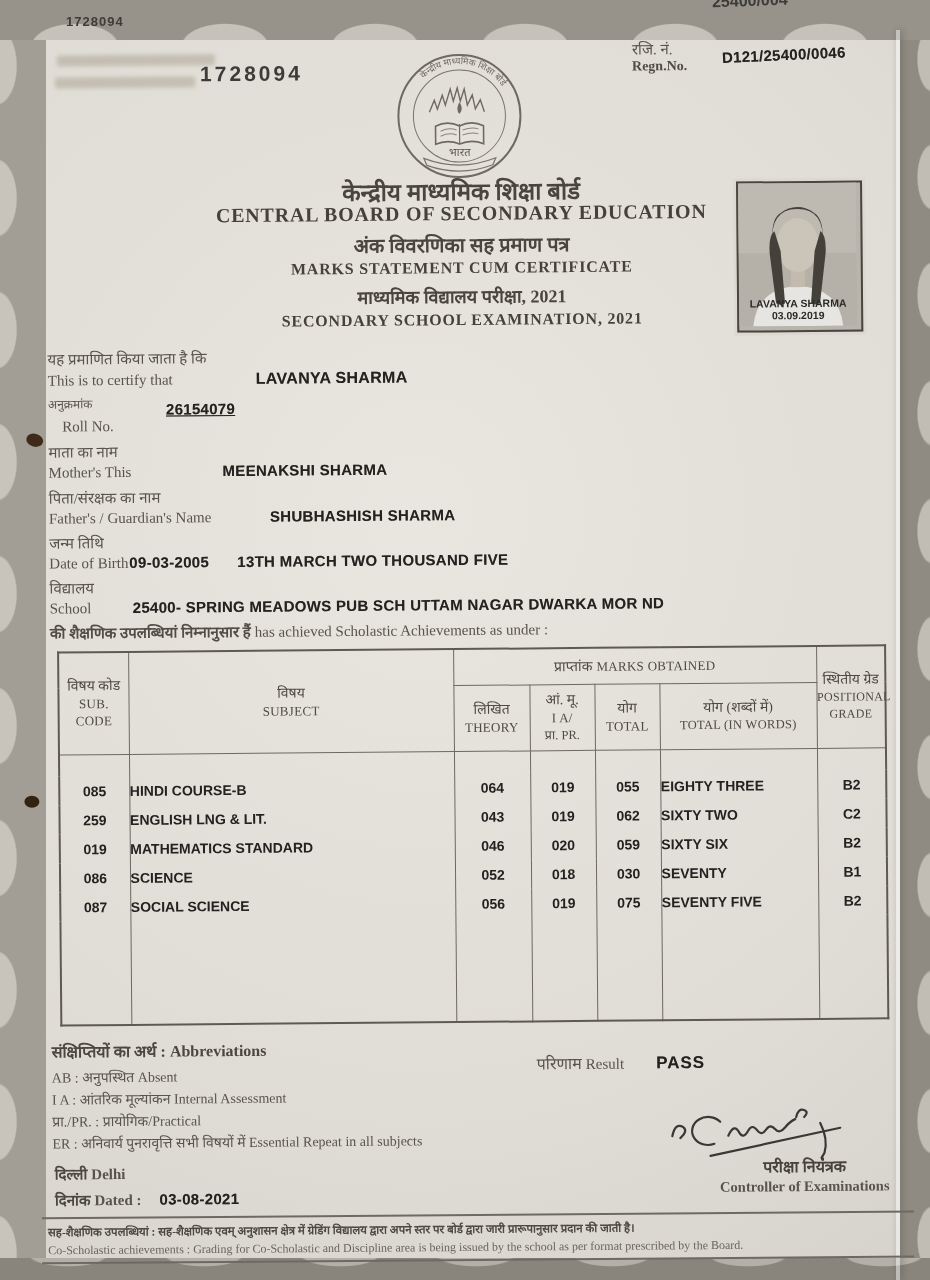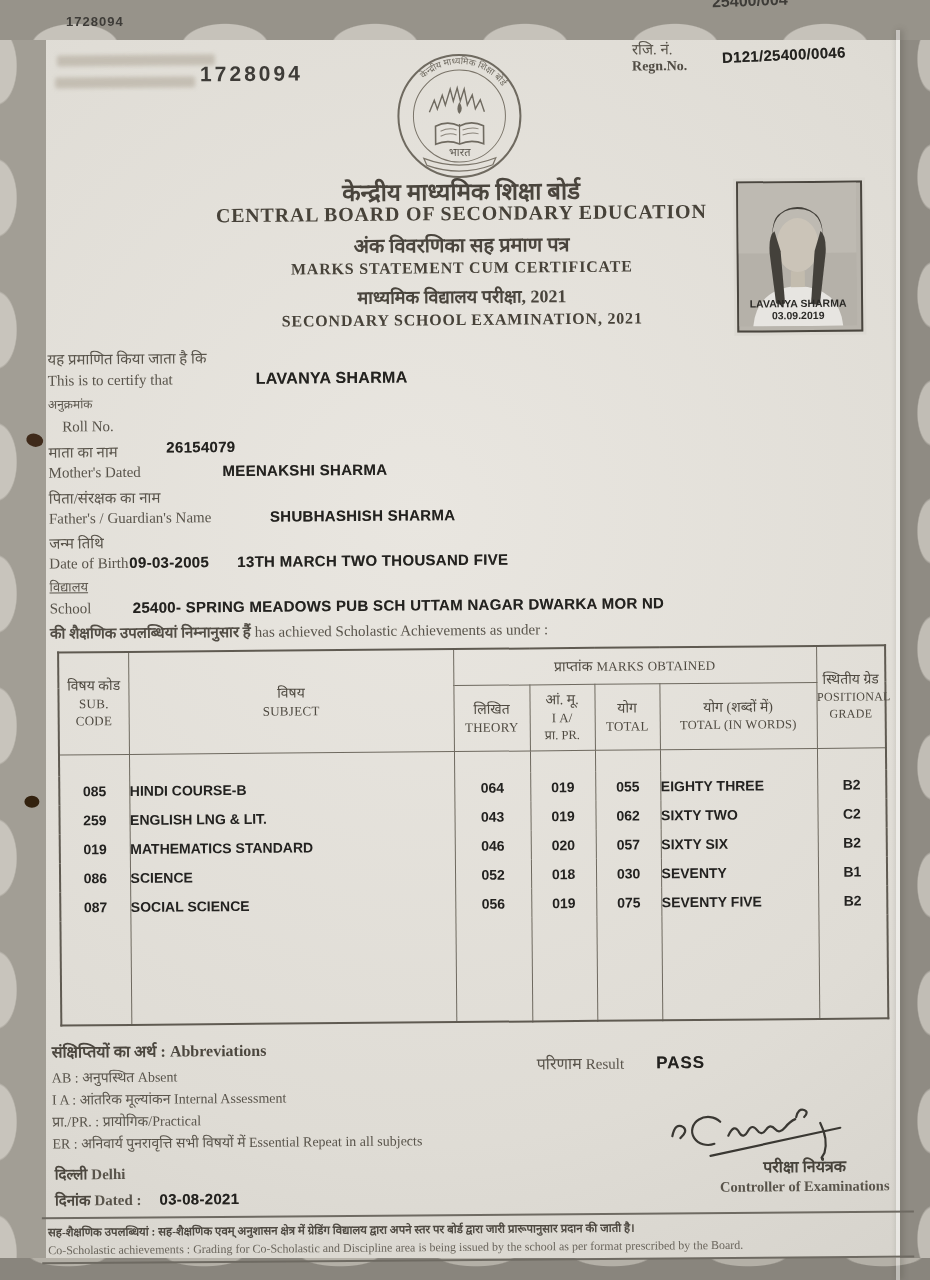--- a/index.html
+++ b/index.html
@@ -132,36 +132,36 @@
     <div class="abs title-en center" style="left:140px;top:259px;width:650px;font-size:16px;">MARKS STATEMENT CUM CERTIFICATE</div>
     <div class="abs title-hi center" style="left:140px;top:284px;width:650px;font-size:18px;">माध्यमिक विद्यालय परीक्षा, 2021</div>
     <div class="abs title-en center" style="left:140px;top:311px;width:650px;font-size:16px;">SECONDARY SCHOOL EXAMINATION, 2021</div>
 
     <div class="abs hi" style="left:50px;top:345px;font-size:15px;">यह प्रमाणित किया जाता है कि</div>
     <div class="abs en" style="left:50px;top:369px;font-size:15px;">This is to certify that</div>
     <div class="abs val" style="left:258px;top:368px;font-size:16px;">LAVANYA SHARMA</div>
 
     <div class="abs hi" style="left:50px;top:392px;font-size:12px;">अनुक्रमांक</div>
     <div class="abs en" style="left:64px;top:415px;font-size:15px;">Roll No.</div>
-    <div class="abs val" style="left:168px;top:436px;font-size:15px;">26154079</div>
+    <div class="abs val" style="left:168px;top:398px;font-size:15px;text-decoration:underline;">26154079</div>
 
     <div class="abs hi" style="left:50px;top:438px;font-size:15px;">माता का नाम</div>
-    <div class="abs en" style="left:50px;top:461px;font-size:15px;">Mother's Dated</div>
+    <div class="abs en" style="left:50px;top:461px;font-size:15px;">Mother's This</div>
     <div class="abs val" style="left:224px;top:460px;font-size:15px;">MEENAKSHI SHARMA</div>
 
     <div class="abs hi" style="left:50px;top:484px;font-size:15px;">पिता/संरक्षक का नाम</div>
     <div class="abs en" style="left:50px;top:507px;font-size:15px;">Father's / Guardian's Name</div>
     <div class="abs val" style="left:271px;top:506px;font-size:15px;">SHUBHASHISH SHARMA</div>
 
     <div class="abs hi" style="left:50px;top:529px;font-size:15px;">जन्म तिथि</div>
     <div class="abs en" style="left:50px;top:552px;font-size:15px;">Date of Birth</div>
     <div class="abs val" style="left:130px;top:551px;font-size:15px;">09-03-2005</div>
     <div class="abs val" style="left:238px;top:551px;font-size:15px;">13TH MARCH TWO THOUSAND FIVE</div>
 
-    <div class="abs hi" style="left:50px;top:574px;font-size:13px;text-decoration:underline;">विद्यालय</div>
+    <div class="abs hi" style="left:50px;top:574px;font-size:15px;">विद्यालय</div>
     <div class="abs en" style="left:50px;top:597px;font-size:15px;">School</div>
     <div class="abs val" style="left:133px;top:596px;font-size:15px;">25400-  SPRING MEADOWS PUB SCH UTTAM NAGAR DWARKA MOR ND</div>
 
     <div class="abs" style="left:50px;top:619px;">
       <span class="hi" style="font-size:15px;font-weight:bold;color:#524d45;">की शैक्षणिक उपलब्धियां निम्नानुसार हैं</span>
       <span class="en" style="font-size:15px;">has achieved Scholastic Achievements as under :</span>
     </div>
 
     <table class="marks">
       <colgroup>
@@ -240,21 +240,21 @@
             <td class="c">019</td>
           <td class="c">062</td>
             <td class="lw">SIXTY TWO</td>
           <td class="c">C2</td>
         </tr>
         <tr class="row">
           <td class="c">019</td>
             <td class="l">MATHEMATICS STANDARD</td>
           <td class="c">046</td>
             <td class="c">020</td>
-          <td class="c">057</td>
+          <td class="c">059</td>
             <td class="lw">SIXTY SIX</td>
           <td class="c">B2</td>
         </tr>
         <tr class="row">
           <td class="c">086</td>
             <td class="l">SCIENCE</td>
           <td class="c">052</td>
             <td class="c">018</td>
           <td class="c">030</td>
             <td class="lw">SEVENTY</td>

